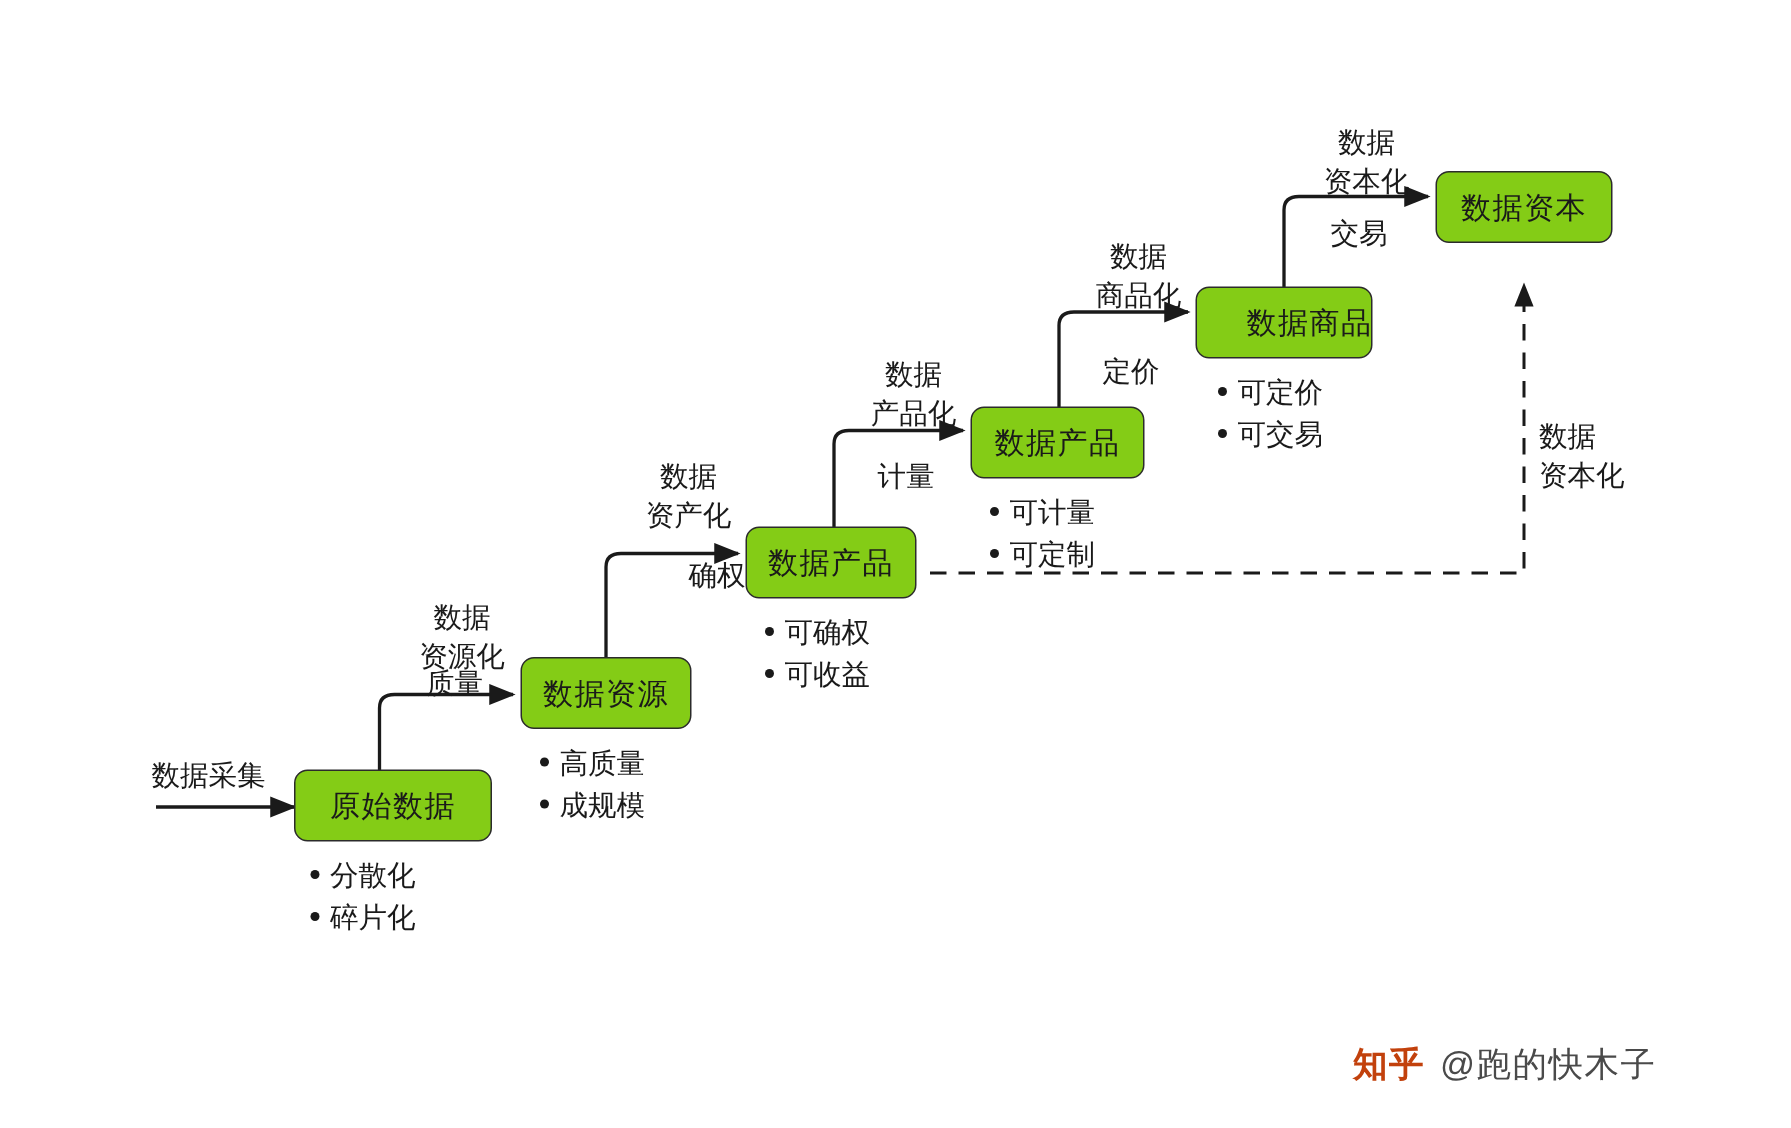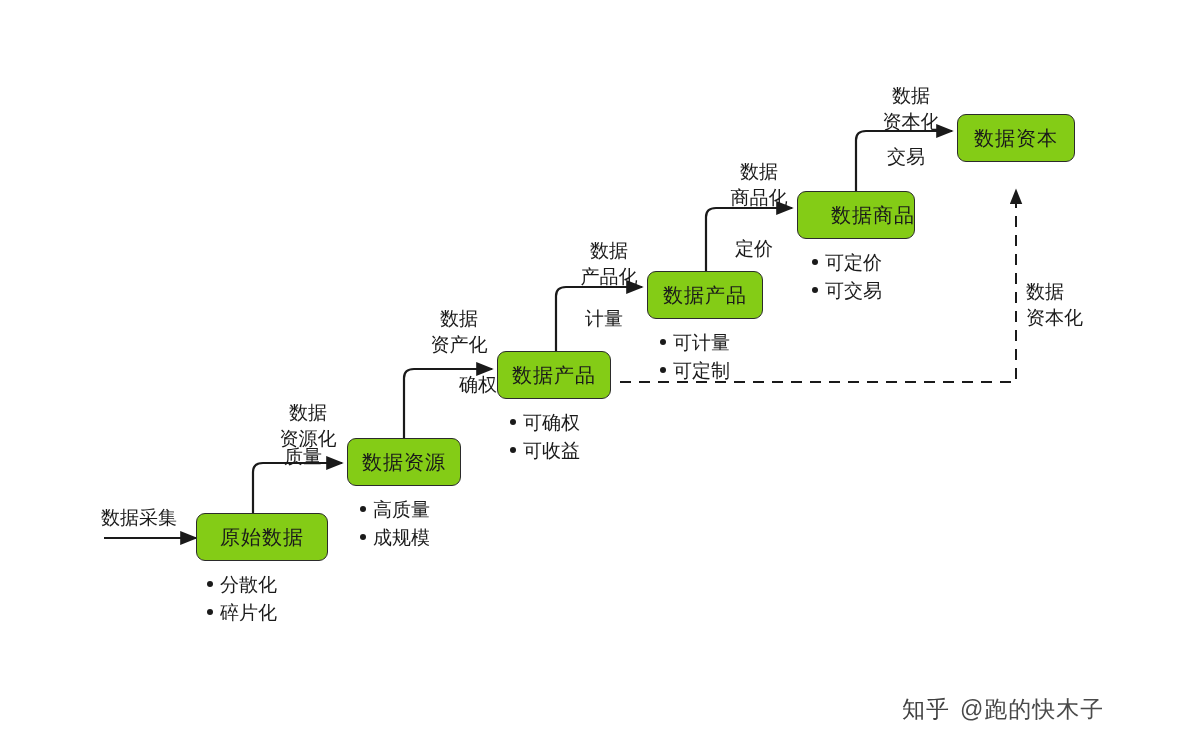--- a/index.html
+++ b/index.html
@@ -79,22 +79,22 @@
     white-space: nowrap;
   }
   .watermark {
     position: absolute;
     font-size: 23px;
     color: #4a4a4a;
     white-space: nowrap;
     letter-spacing: 1px;
   }
   .watermark .logo {
-    color: #404040;
-    font-weight: normal;
+    color: #c2410c;
+    font-weight: bold;
     margin-right: 10px;
   }
 </style>
 </head>
 <body>
 
 <div id="stage">
 
   <svg class="links" viewBox="0 0 1194 752">
     <defs>

